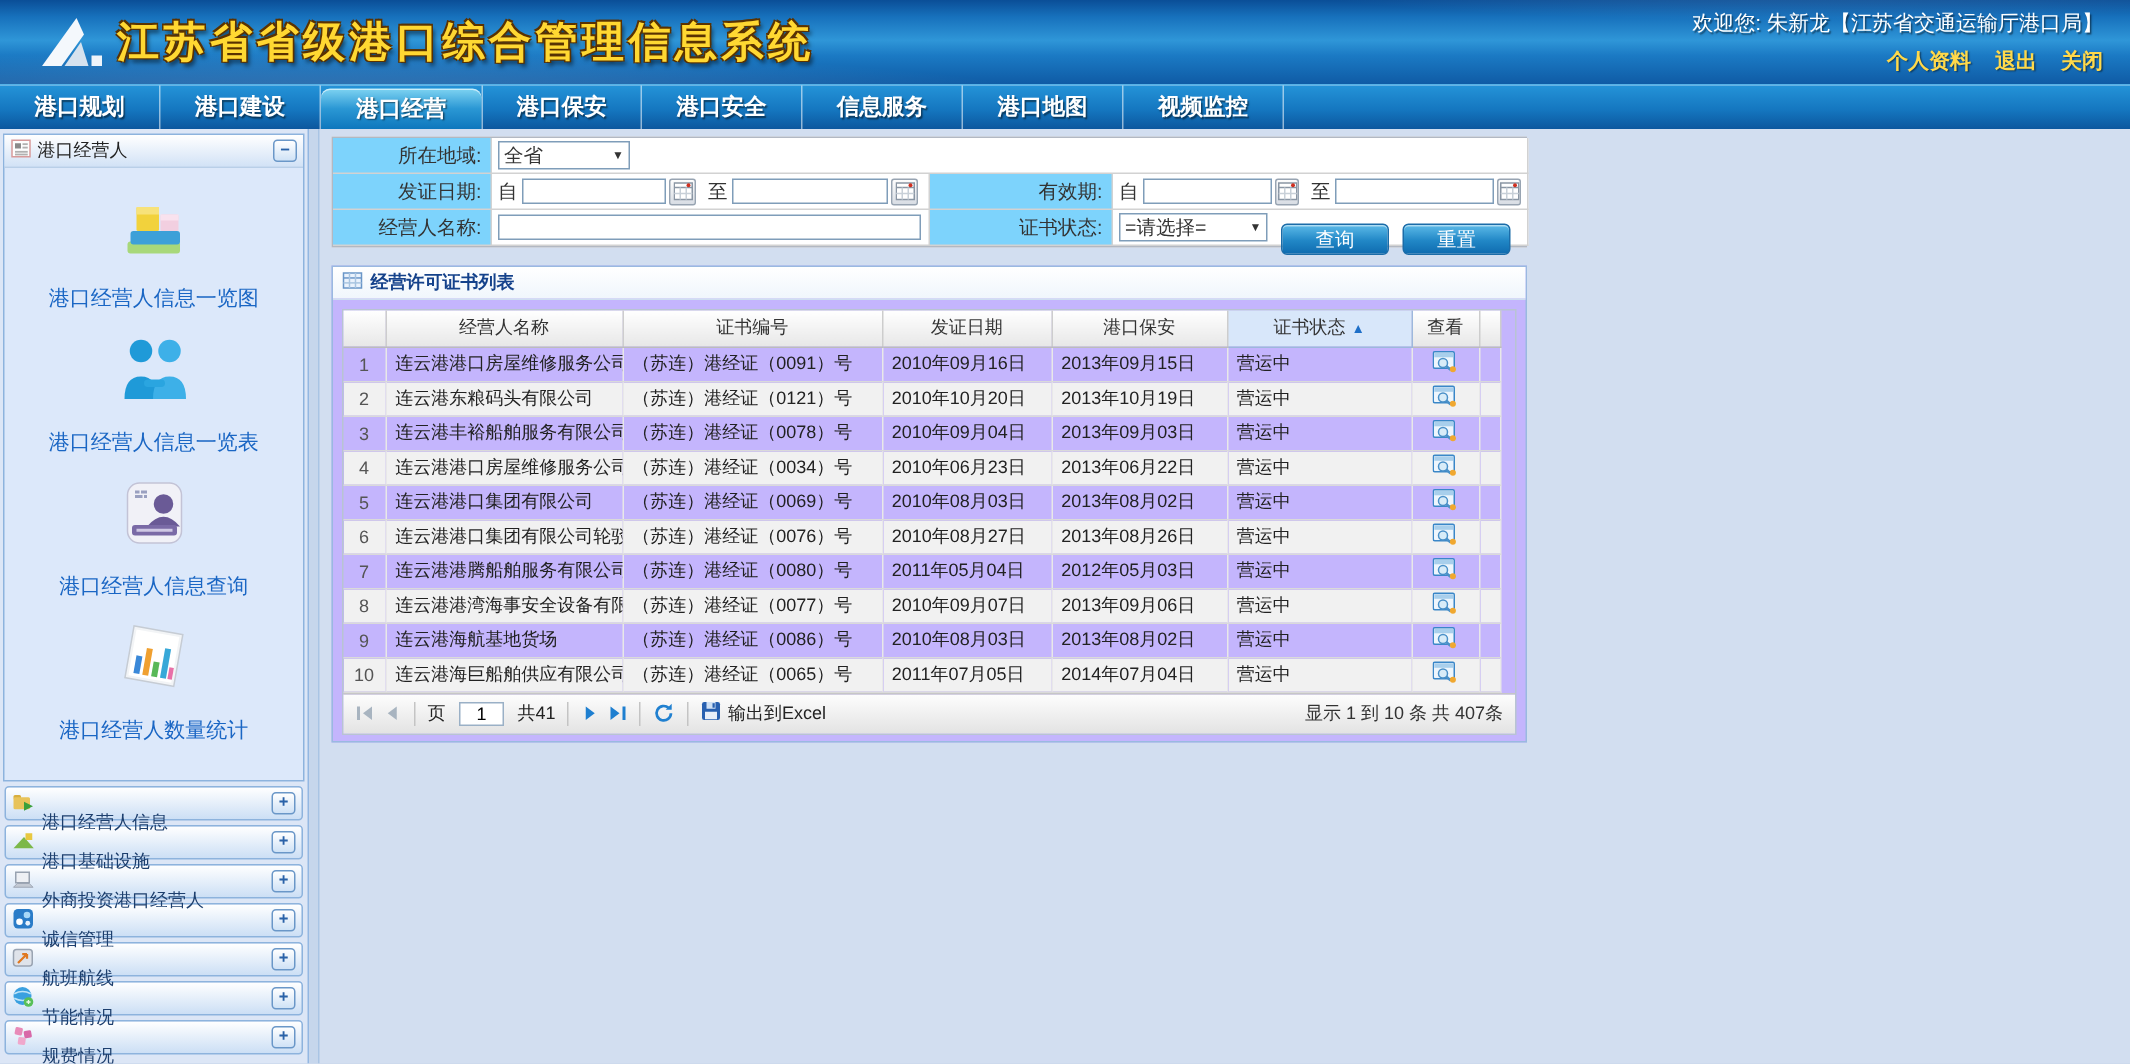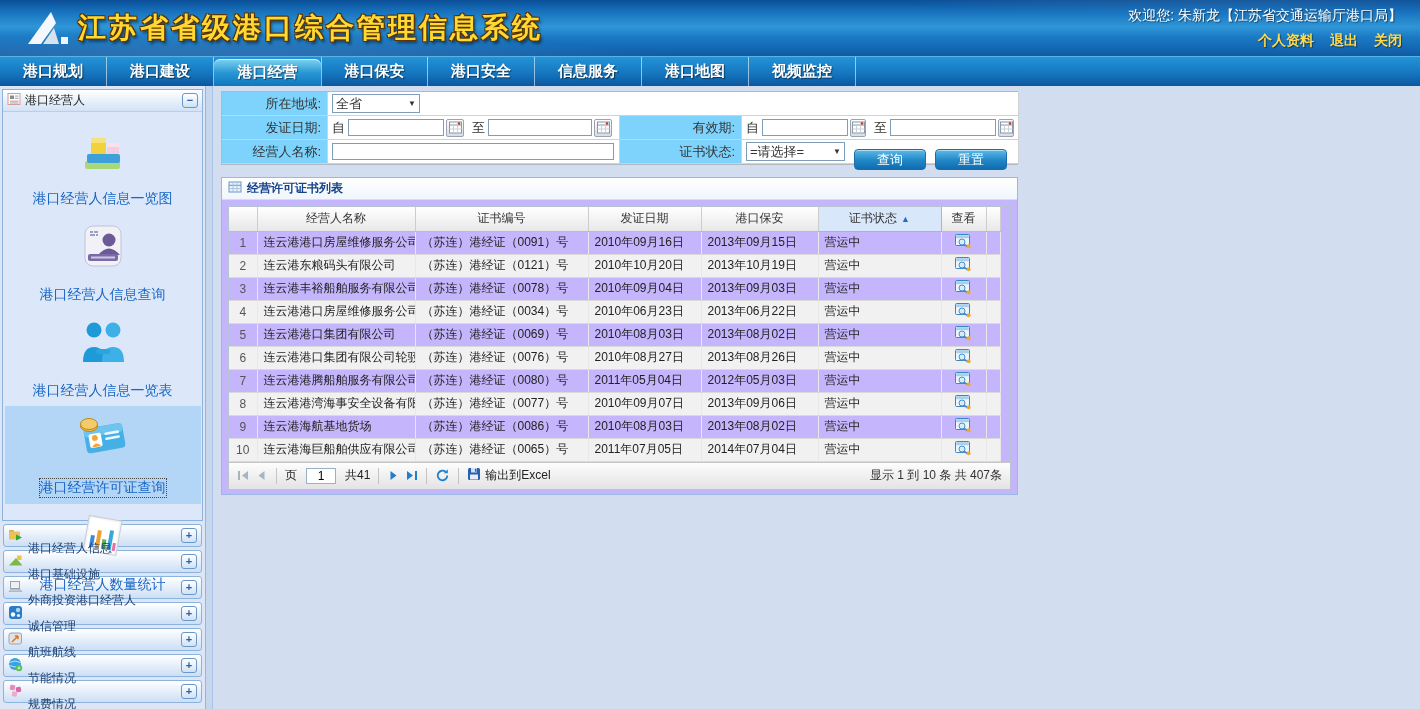--- a/index.html
+++ b/index.html
@@ -163,63 +163,45 @@
               <rect x="11" y="8" width="15" height="16" rx="1" fill="#f2d23c"></rect>
               <rect x="11" y="8" width="15" height="5" fill="#f7e27a"></rect>
               <rect x="27" y="13" width="12" height="11" rx="1" fill="#f2cfe0"></rect>
               <rect x="27" y="13" width="12" height="4" fill="#f9e2ee"></rect>
             </svg>
           </span>
           <br><span class="lbl">港口经营人信息一览图</span>
         </div>
         <div class="s-item">
           <span class="icn">
+            <svg width="46" height="44" viewBox="0 0 46 44">
+              <circle cx="14" cy="10" r="7.5" fill="#1f9ad8"></circle>
+              <path d="M3 42 q0-15 11-15 q11 0 11 15 Z" fill="#1f9ad8"></path>
+              <circle cx="33" cy="10" r="7.5" fill="#3db0e8"></circle>
+              <path d="M22 42 q0-15 11-15 q11 0 11 15 Z" fill="#3db0e8"></path>
+              <rect x="16" y="29" width="14" height="5" rx="2.5" fill="#2aa5e0"></rect>
+            </svg>
+          </span>
+          <br><span class="lbl">港口经营人信息一览表</span>
+        </div>
+        <div class="s-item">
+          <span class="icn">
             <svg width="42" height="44" viewBox="0 0 42 44">
               <rect x="3" y="2" width="36" height="40" rx="8" fill="#f1f1f7" stroke="#c3c3d6"></rect>
               <rect x="8" y="7" width="3" height="2" fill="#9aa0c0"></rect>
                 <rect x="12" y="7" width="4" height="2" fill="#9aa0c0"></rect>
               <rect x="8" y="10" width="5" height="2" fill="#9aa0c0"></rect>
                 <rect x="14" y="10" width="2" height="2" fill="#9aa0c0"></rect>
               <circle cx="27" cy="16" r="6.5" fill="#6a5a96"></circle>
               <path d="M16 31 q11-13 22 0 Z" fill="#6a5a96"></path>
               <rect x="6" y="30" width="30" height="7" rx="2" fill="#7a6aa6"></rect>
               <rect x="9" y="32.5" width="24" height="2" fill="#cfc8e4"></rect>
             </svg>
           </span>
           <br><span class="lbl">港口经营人信息查询</span>
-        </div>
-        <div class="s-item">
-          <span class="icn">
-            <svg width="46" height="44" viewBox="0 0 46 44">
-              <circle cx="14" cy="10" r="7.5" fill="#1f9ad8"></circle>
-              <path d="M3 42 q0-15 11-15 q11 0 11 15 Z" fill="#1f9ad8"></path>
-              <circle cx="33" cy="10" r="7.5" fill="#3db0e8"></circle>
-              <path d="M22 42 q0-15 11-15 q11 0 11 15 Z" fill="#3db0e8"></path>
-              <rect x="16" y="29" width="14" height="5" rx="2.5" fill="#2aa5e0"></rect>
-            </svg>
-          </span>
-          <br><span class="lbl">港口经营人信息一览表</span>
-        </div>
-        <div class="s-item selected">
-          <span class="icn">
-            <svg width="50" height="44" viewBox="0 0 50 44">
-              <g transform="rotate(-10 25 22)">
-                <rect x="7" y="10" width="39" height="25" rx="4" fill="#45b0e6"></rect>
-                <rect x="7" y="10" width="39" height="9" rx="4" fill="#6cc4ef"></rect>
-                <rect x="11" y="16" width="12.5" height="14" rx="2" fill="#ffffff"></rect>
-                <circle cx="17" cy="20.5" r="3" fill="#f0a83c"></circle>
-                <path d="M12.5 29.5 q4.8-6.5 9.5 0 Z" fill="#f0a83c"></path>
-                <rect x="27" y="17" width="15" height="2.6" rx="1.3" fill="#eaf7ff"></rect>
-                <rect x="27" y="22" width="15" height="2.6" rx="1.3" fill="#eaf7ff"></rect>
-              </g>
-              <ellipse cx="11" cy="10" rx="8.5" ry="5.5" fill="#e8b84b" stroke="#c08a20"></ellipse>
-              <ellipse cx="11" cy="8" rx="8.5" ry="5.5" fill="#f2cc6a" stroke="#c08a20"></ellipse>
-            </svg>
-          </span>
-          <br><span class="lbl">港口经营许可证查询</span>
         </div>
         <div class="s-item">
           <span class="icn">
             <svg width="48" height="44" viewBox="0 0 48 44">
               <g transform="rotate(10 24 22)">
                 <rect x="7" y="4" width="33" height="35" fill="#f2f4f6" stroke="#c6ccd4"></rect>
                 <rect x="9" y="6" width="29" height="31" fill="#ffffff"></rect>
                 <rect x="12" y="23" width="4" height="12" fill="#3a88d8"></rect>
                 <rect x="18" y="17" width="4" height="18" fill="#f0a030"></rect>
                 <rect x="24" y="25" width="4" height="10" fill="#58b858"></rect>

